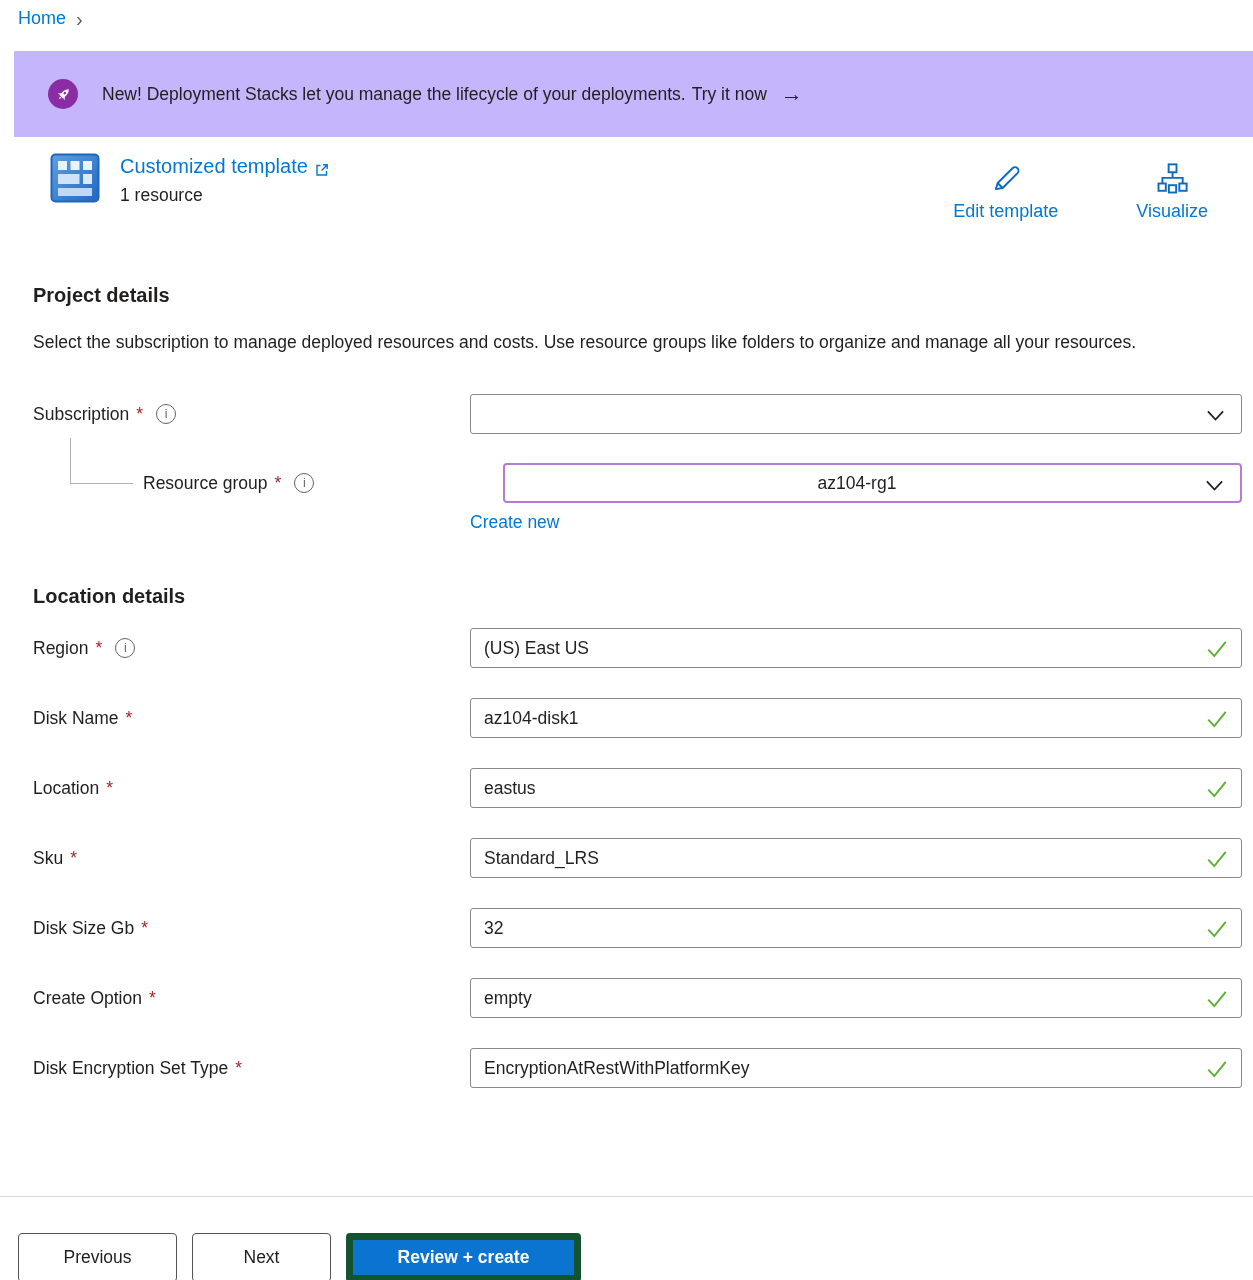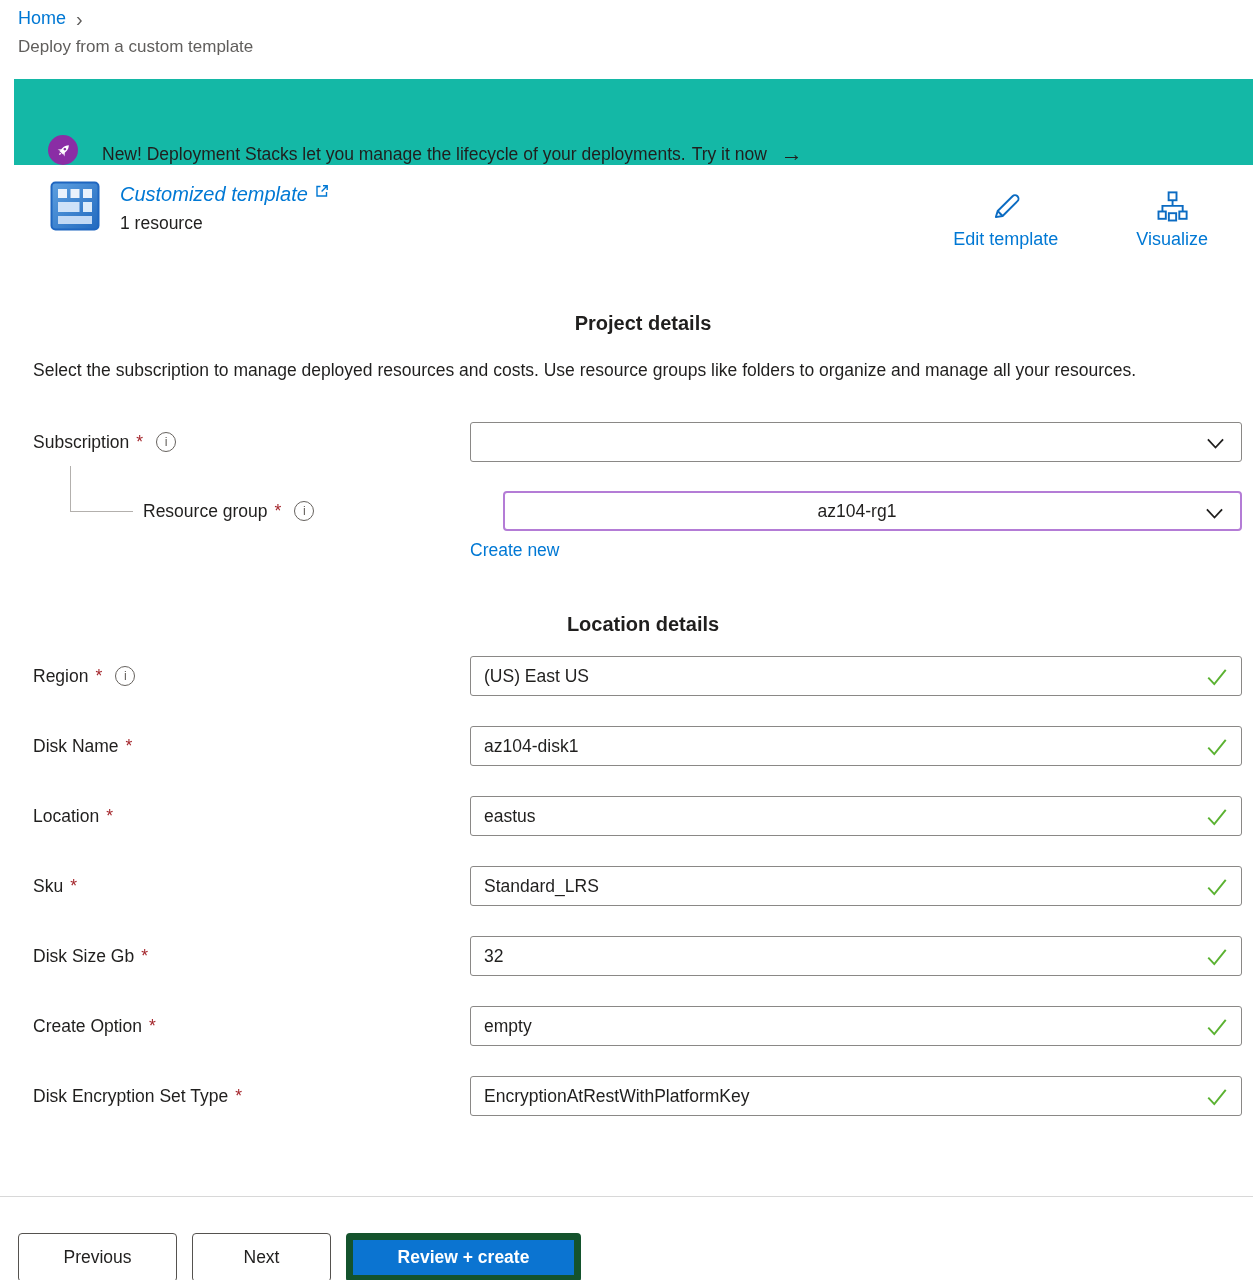--- a/index.html
+++ b/index.html
@@ -26,48 +26,48 @@
   
   .title-row { margin: 18px 0 0 18px; display: flex; align-items: center; }
   h1 { font-size: 38px; font-weight: 700; color: #1a1a1a; letter-spacing: -0.5px; }
   .more-dots { margin-left: 46px; margin-top: 10px; color: #4d4d4d; font-size: 17px; font-weight: 700; letter-spacing: 4px; cursor: pointer; }
   .subtitle { margin: 8px 0 0 18px; font-size: 17px; color: #605e5c; }
 
   
   .banner {
     margin: 22px 0 0 14px;
     height: 86px;
-    background: #14b8a6;
+    background: #c4b5fd;
     display: flex;
-    align-items: flex-end;
+    align-items: center;
     padding-left: 34px;
     cursor: pointer;
   }
   .banner-icon {
     width: 30px; height: 30px; border-radius: 50%;
     background: #8a2da5;
     display: flex; align-items: center; justify-content: center;
     flex: none;
   }
   .banner-text { margin-left: 24px; font-size: 17.5px; color: #201f1e; }
   .banner-cta { margin-left: 6px; font-size: 17.5px; color: #201f1e; }
   .banner-arrow { margin-left: 14px; font-size: 22px; color: #201f1e; line-height: 1; }
 
   
   .template-row { margin: 16px 45px 0 50px; display: flex; justify-content: space-between; align-items: flex-start; }
   .tpl-left { display: flex; gap: 20px; }
   .tpl-text { padding-top: 2px; }
-  .tpl-link { font-size: 20px; color: #0078d4; text-decoration: none; cursor: pointer; display: inline-flex; align-items: flex-start; gap: 6px; font-style: italic; }
+  .tpl-link { font-size: 20px; color: #0078d4; text-decoration: none; cursor: pointer; display: inline-flex; align-items: flex-end; gap: 6px; }
   .tpl-count { font-size: 17.5px; color: #201f1e; margin-top: 7px; }
   .tpl-actions { display: flex; gap: 78px; padding-top: 8px; }
   .action { display: flex; flex-direction: column; align-items: center; gap: 4px; cursor: pointer; background: none; border: none; }
   .action-label { font-size: 18px; color: #0078d4; white-space: nowrap; }
 
   
-  h2 { font-size: 20px; font-weight: 700; color: #201f1e; margin-left: 33px; text-align: center; }
+  h2 { font-size: 20px; font-weight: 700; color: #201f1e; margin-left: 33px; }
   .project-heading { margin-top: 62px; }
   .desc { margin: 20px 60px 0 33px; font-size: 17.5px; line-height: 31px; max-width: 1150px; }
   .instance-heading { margin-top: 52px; }
 
   
   .row { display: flex; align-items: center; margin-left: 33px; margin-right: 11px; min-height: 40px; }
   .row-label { width: 437px; flex: none; display: flex; align-items: center; font-size: 17.5px; color: #201f1e; }
   .req { color: #a4262c; margin-left: 7px; font-size: 17.5px; }
   .info-icon {
     margin-left: 13px;
@@ -139,21 +139,20 @@
 
 <div class="content">
 
   
   <div class="breadcrumb">
     <a>Home</a>
     <span class="sep">›</span>
   </div>
 
   
-  <div class="subtitle">Deploy from a custom template</div>
 
   
   <div class="banner">
     <span class="banner-icon">
       <svg width="19" height="19" viewBox="0 0 24 24">
         <g transform="rotate(45 12 12)">
           <path d="M12 2.5c2.1 2.1 3.2 5 3.2 8.1V16H8.8v-5.4c0-3.1 1.1-6 3.2-8.1z" fill="#ffffff"></path>
           <circle cx="12" cy="9.6" r="1.7" fill="#8a2da5"></circle>
           <path d="M8.8 12.5 6 16.5l2.8-1.2zM15.2 12.5l2.8 4-2.8-1.2z" fill="#ffffff"></path>
           <path d="M10.6 17h2.8l-1.4 3.2z" fill="#ffffff"></path>

